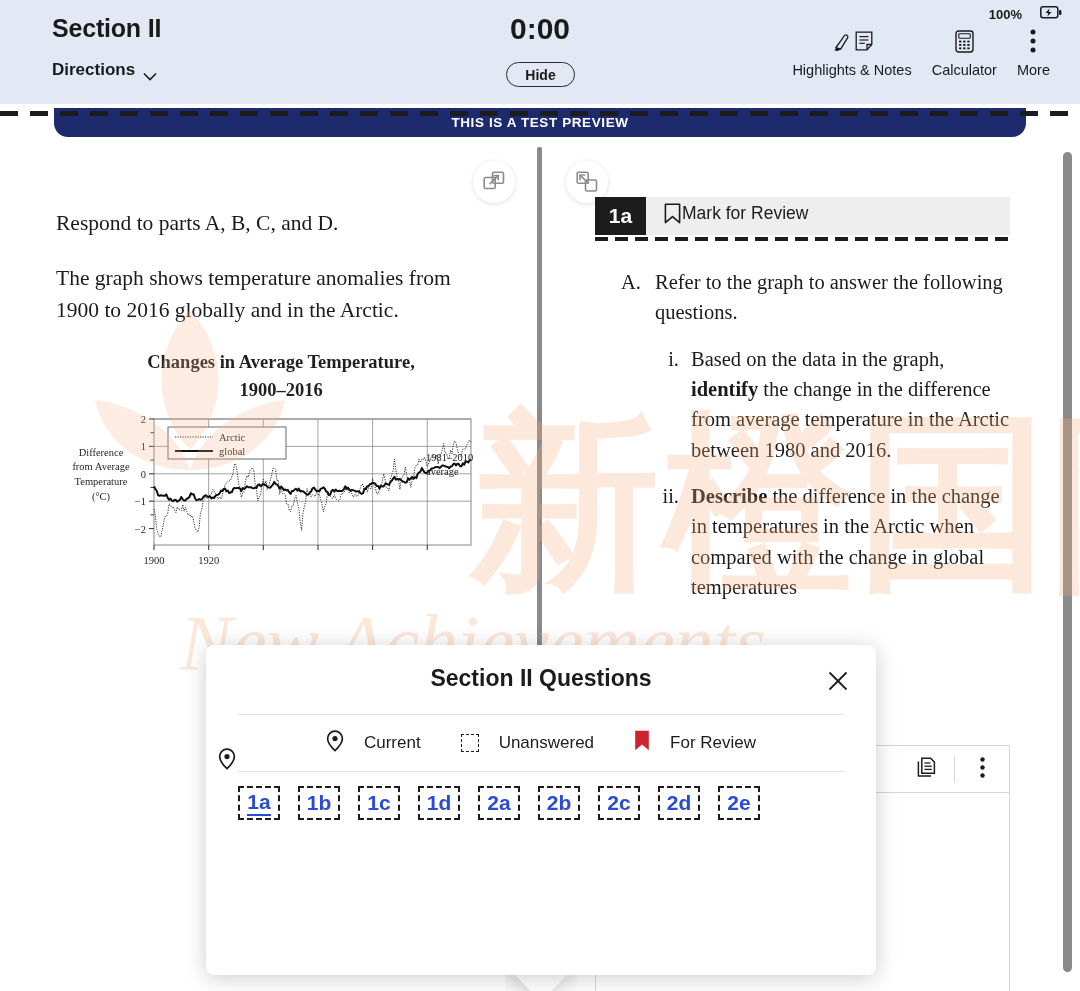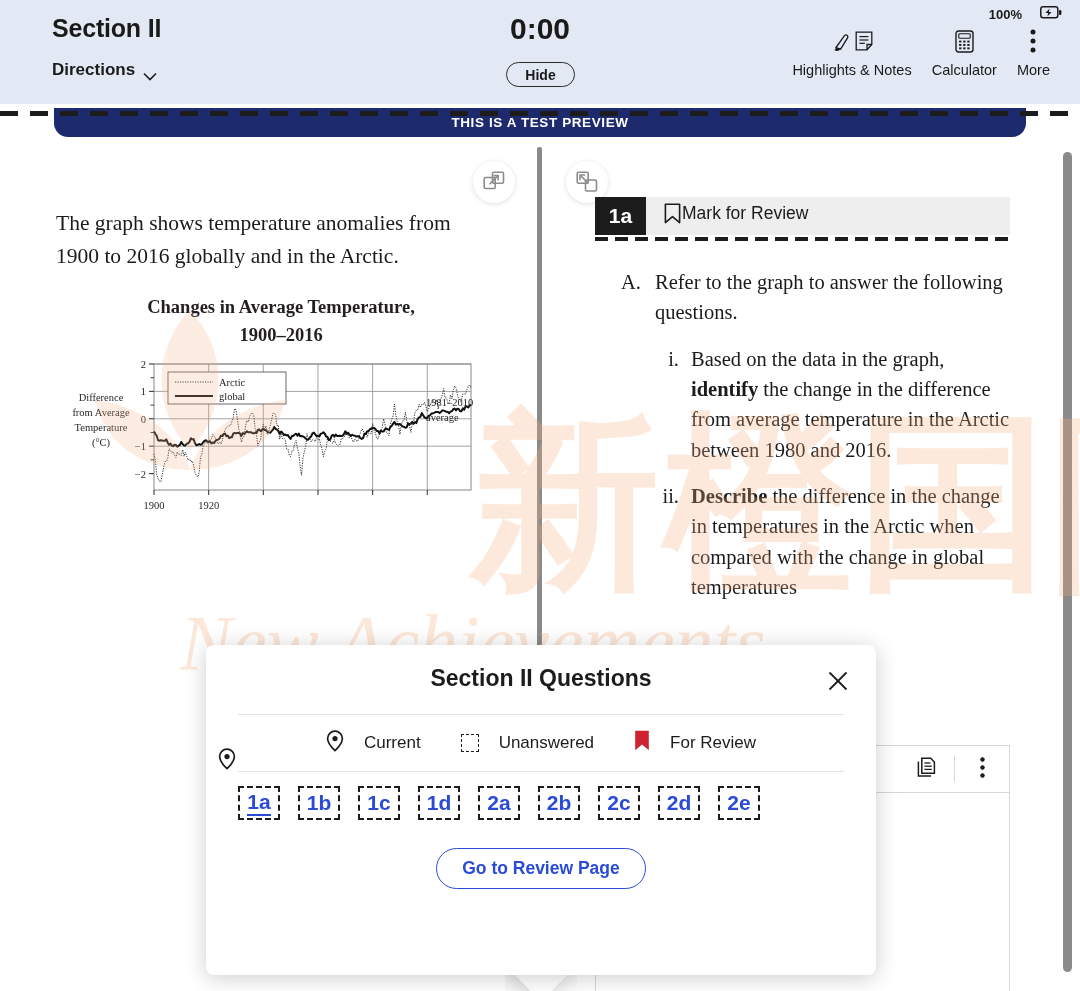--- a/index.html
+++ b/index.html
@@ -376,20 +376,21 @@
     <div class="expand-btn" id="expand-right">
       <svg width="22" height="22" viewBox="0 0 22 22">
         <rect x="1.2" y="1.2" width="11" height="11" rx="1.4" stroke="#8c8c8c" stroke-width="1.6" fill="none"></rect>
         <rect x="9.5" y="9.0" width="11" height="11" rx="1.4" stroke="#8c8c8c" stroke-width="1.6" fill="none"></rect>
         <path d="M4.4 4.4 L12.5 12.5" stroke="#8c8c8c" stroke-width="1.6"></path>
         <path d="M4.0 9.2 V4.0 H9.2" stroke="#8c8c8c" stroke-width="1.6" fill="none"></path>
       </svg>
     </div>
 
     <div class="left-pane">
+      <div class="stem-p">Respond to parts A, B, C, and D.</div>
       <div class="stem-p">The graph shows temperature anomalies from 1900 to 2016 globally and in the Arctic.</div>
 
       <div class="figure">
         <div class="fig-title">
           <div>Changes in Average Temperature,</div>
           <div>1900–2016</div>
         </div>
 
         <div class="chart-wrap">
           <div class="axis-label">
@@ -589,17 +590,16 @@
             <span>2c</span>
           </div>
           <div class="qcell">
             <span>2d</span>
           </div>
           <div class="qcell">
             <span>2e</span>
           </div>
         </div>
 
-      <div class="review-btn">Go to Review Page</div>
     </div>
   </div>
 
 </div>
 
 </body></html>

